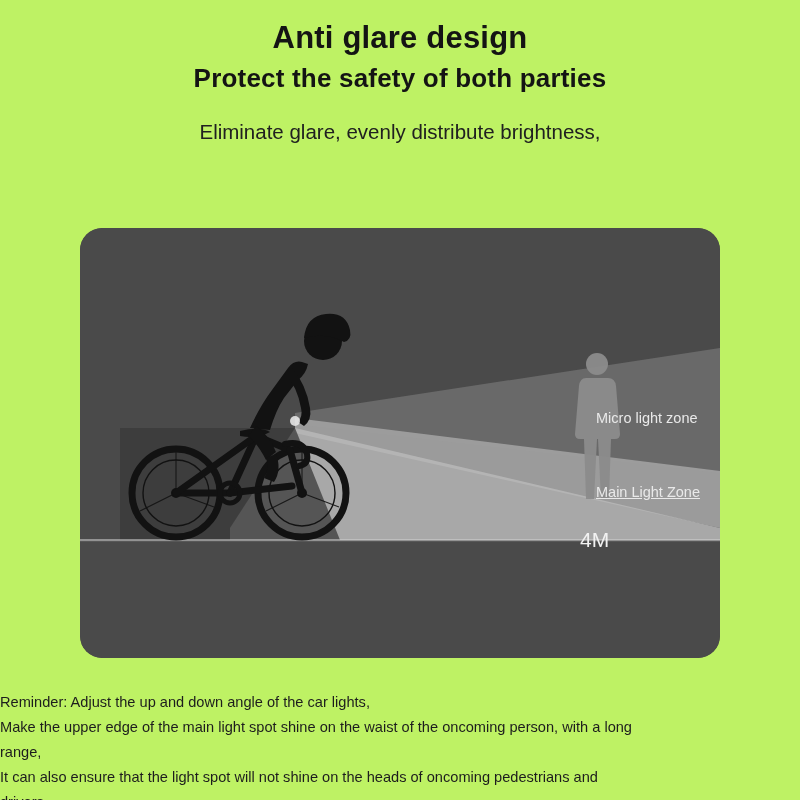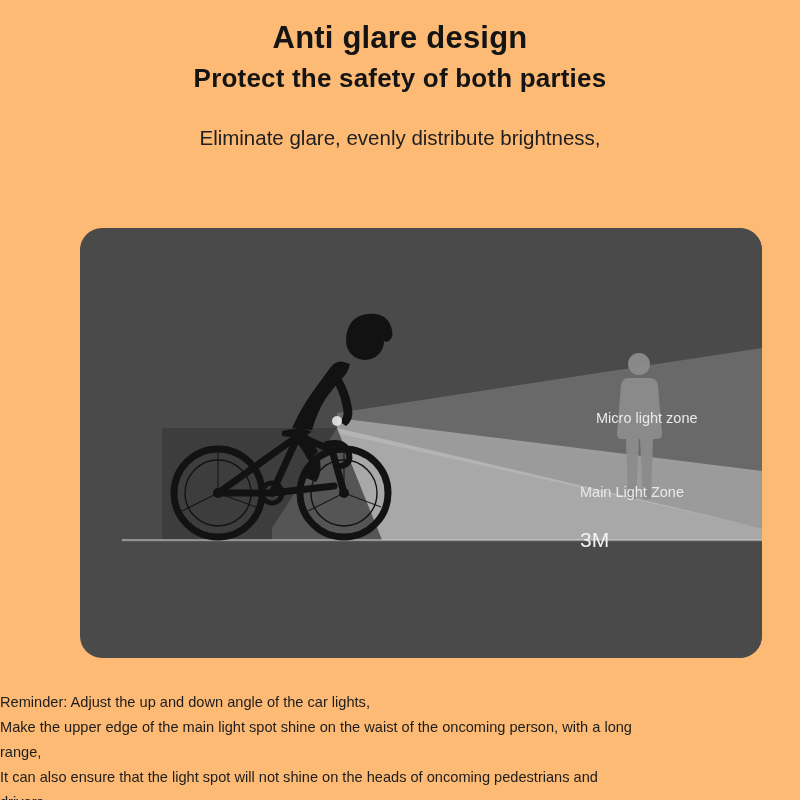--- a/index.html
+++ b/index.html
@@ -11,21 +11,21 @@
     height: 800px;
     background: #f7f7f7;
     font-family: "Liberation Sans", sans-serif;
     color: #1a1a1a;
     overflow: hidden;
   }
   .page {
     position: relative;
     width: 800px;
     height: 800px;
-    background: #fdba74;
+    background: #bef264;
   }
   .headline {
     text-align: center;
     padding-top: 18px;
   }
   .headline .line1 {
     font-size: 31px;
     font-weight: bold;
     letter-spacing: 0.2px;
     line-height: 1.32;
@@ -34,21 +34,21 @@
   .headline .line2 {
     font-size: 26px;
     font-weight: bold;
     letter-spacing: 0.2px;
     line-height: 1.32;
     color: #141414;
     margin-top: 2px;
   }
   .subhead {
     text-align: center;
-    margin-top: 28px;
+    margin-top: 22px;
   }
   .subhead .sub1 {
     font-size: 20.5px;
     color: #202020;
     line-height: 1.5;
   }
   .subhead .sub2 {
     font-size: 20.5px;
     color: #202020;
     line-height: 1.5;
@@ -58,36 +58,35 @@
   
   .illustration {
     position: absolute;
     left: 80px;
     top: 228px;
     width: 640px;
     height: 430px;
     border-radius: 22px;
     background: #4a4a4a;
     overflow: hidden;
-    padding-left: 42px;
   }
   .illustration svg {
     display: block;
     width: 640px;
     height: 430px;
   }
   .zone-label {
     position: absolute;
     color: #e9e9e9;
     font-size: 14.5px;
     font-family: "Liberation Sans", sans-serif;
     white-space: nowrap;
   }
   #label-micro { left: 516px; top: 182px; }
-  #label-main  { left: 500px; top: 256px; }
+  #label-main  { left: 516px; top: 256px; text-decoration: underline; }
   #label-dist  {
     left: 500px;
     top: 300px;
     font-size: 21px;
     color: #f2f2f2;
   }
 
   
   .footer {
     position: absolute;
@@ -187,21 +186,21 @@
 
           <circle cx="150" cy="265" r="10" fill="none" stroke="#121212" stroke-width="5"></circle>
         </g>
 
         <circle cx="215" cy="193" r="5" fill="#e6e6e6" opacity="0.9"></circle>
       </g>
     </svg>
 
     <div class="zone-label" id="label-micro">Micro light zone</div>
     <div class="zone-label" id="label-main">Main Light Zone</div>
-    <div class="zone-label" id="label-dist">3M</div>
+    <div class="zone-label" id="label-dist">4M</div>
   </div>
 
   <div class="footer">
     <div>Reminder: Adjust the up and down angle of the car lights,</div>
     <div>Make the upper edge of the main light spot shine on the waist of the oncoming person, with a long range,</div>
     <div>It can also ensure that the light spot will not shine on the heads of oncoming pedestrians and drivers</div>
   </div>
 
 </div>
 

